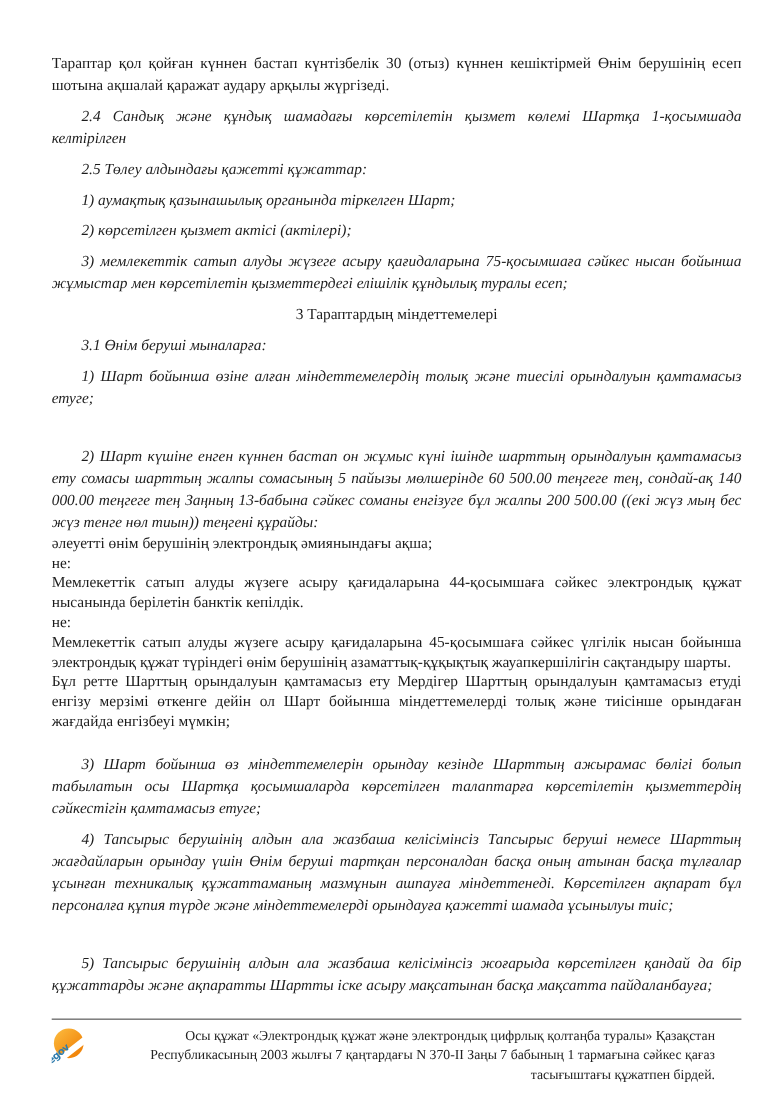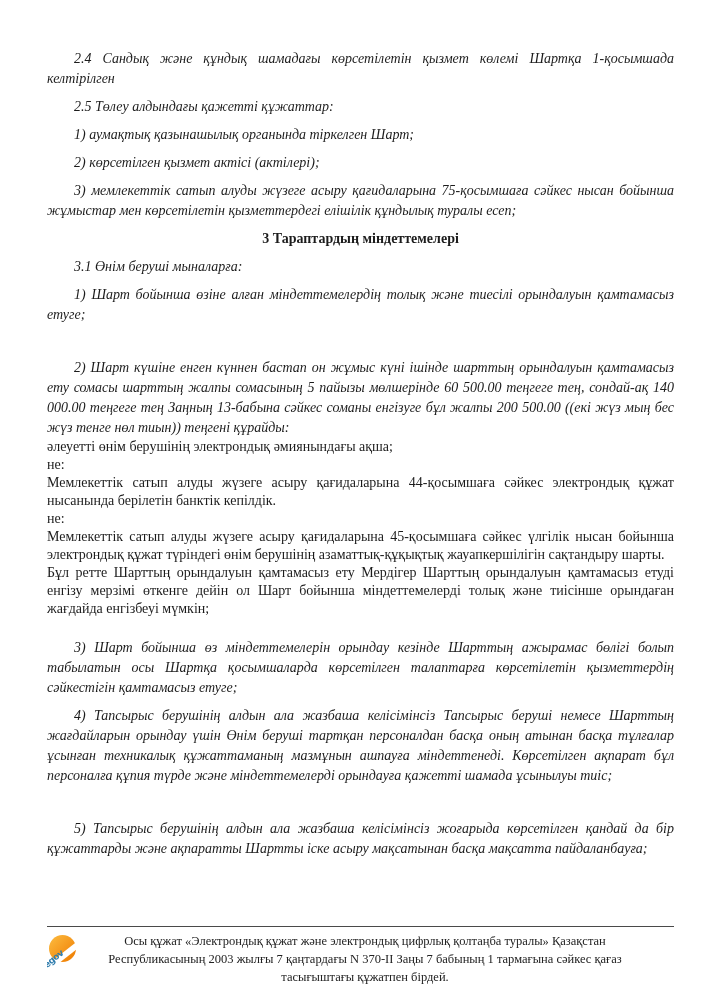--- a/index.html
+++ b/index.html
@@ -23,21 +23,21 @@
     font-size: 14px;
     line-height: 20px;
     text-align: justify;
   }
   .ind { text-indent: 27px; font-style: italic; }
   .tight { line-height: 18px; margin-bottom: 0; text-align: justify; }
   .mb { margin-bottom: 20px; }
   .m0 { margin-bottom: 0; margin-top: 33px; }
   .head {
     text-align: center;
-    font-weight: bold;
+    font-weight: normal;
     text-indent: 0;
   }
   .doc-footer {
     margin-top: auto;
     flex: 0 0 auto;
     margin-left: 47px;
     margin-right: 38px;
     border-top: 1.5px solid #4a4a4a;
     padding: 5px 0 0 0;
     margin-bottom: 22px;
@@ -75,27 +75,28 @@
     letter-spacing: -0.5px;
     transform: rotate(-40deg);
     transform-origin: left bottom;
   }
   .footer-note {
     font-size: 12.5px;
     line-height: 18px;
     max-width: 570px;
     margin-left: 2px;
     color: #222222;
-    text-align: center;
+    text-align: right;
   }
 </style>
 </head>
 <body>
 
 <div class="page-content">
+  <p class="p">Тараптар қол қойған күннен бастап күнтізбелік 30 (отыз) күннен кешіктірмей Өнім берушінің есеп шотына ақшалай қаражат аудару арқылы жүргізеді.</p>
   <p class="p ind">2.4 Сандық және құндық шамадағы көрсетілетін қызмет көлемі Шартқа 1-қосымшада келтірілген</p>
   <p class="p ind">2.5 Төлеу алдындағы қажетті құжаттар:</p>
   <p class="p ind">1) аумақтық қазынашылық органында тіркелген Шарт;</p>
   <p class="p ind">2) көрсетілген қызмет актісі (актілері);</p>
   <p class="p ind">3) мемлекеттік сатып алуды жүзеге асыру қағидаларына 75-қосымшаға сәйкес нысан бойынша жұмыстар мен көрсетілетін қызметтердегі елішілік құндылық туралы есеп;</p>
   <p class="p head">3 Тараптардың міндеттемелері</p>
   <p class="p ind">3.1 Өнім беруші мыналарға:</p>
   <p class="p ind">1) Шарт бойынша өзіне алған міндеттемелердің толық және тиесілі орындалуын қамтамасыз етуге;</p>
   <p class="p ind m0">2) Шарт күшіне енген күннен бастап он жұмыс күні ішінде шарттың орындалуын қамтамасыз ету сомасы шарттың жалпы сомасының 5 пайызы мөлшерінде 60 500.00 теңгеге тең, сондай-ақ 140 000.00 теңгеге тең Заңның 13-бабына сәйкес соманы енгізуге бұл жалпы 200 500.00 ((екі жүз мың бес жүз тенге нөл тиын)) теңгені құрайды:</p>
   <p class="p tight">әлеуетті өнім берушінің электрондық әмиянындағы ақша;</p>

